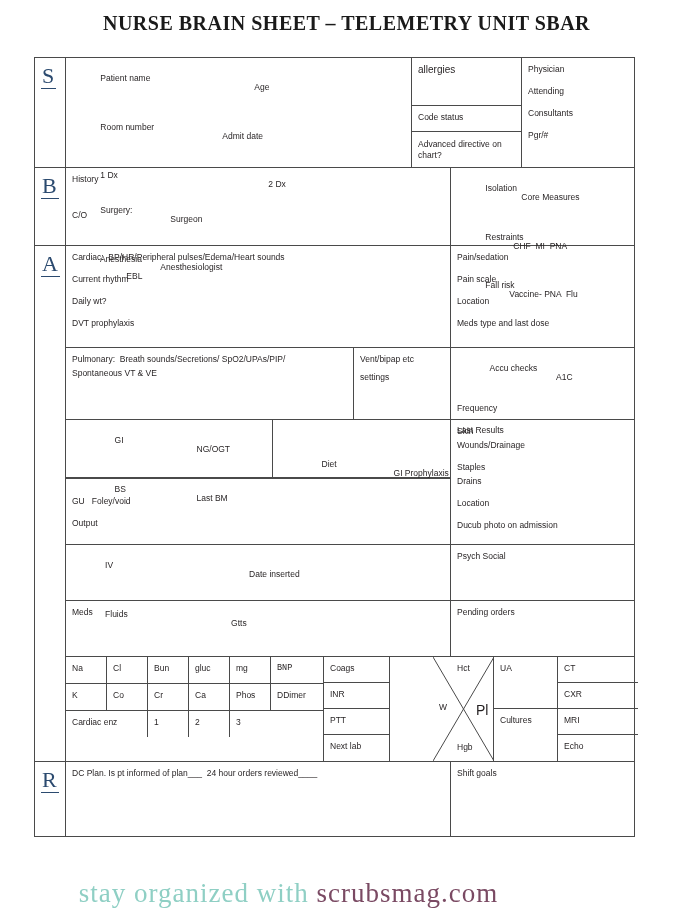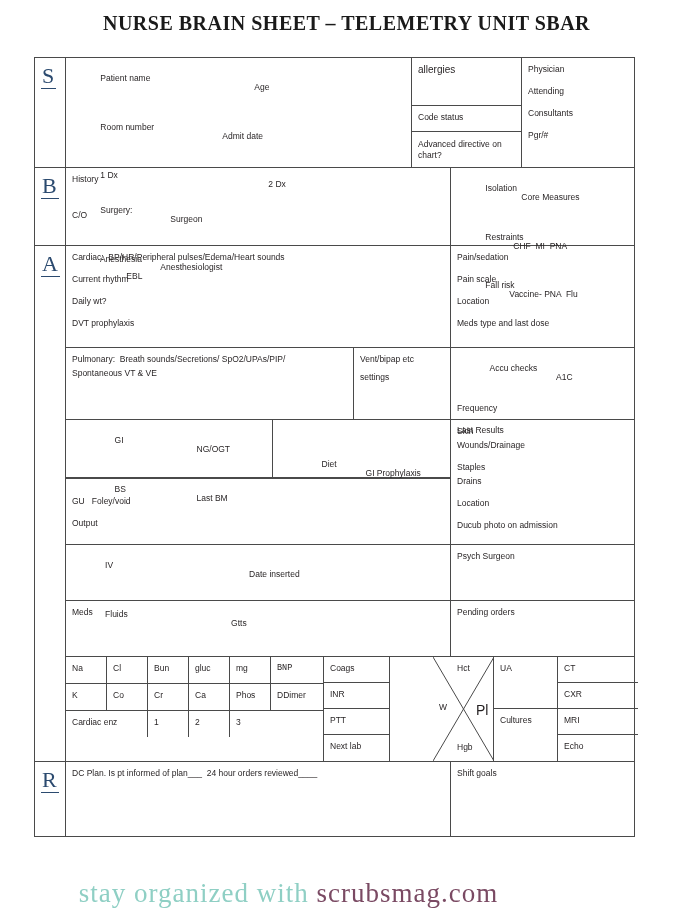--- a/index.html
+++ b/index.html
@@ -280,21 +280,21 @@
                   <span style="margin-left:82px;">NG/OGT</span>
                 </div>
                 <div class="ln">
                   <span>BS</span>
                   <span style="margin-left:82px;">Last BM</span>
                 </div>
               </div>
               <div class="cell gi-b nb" style="padding-top:31px;">
                 <div class="ln">
                   <span>Diet</span>
-                  <span style="margin-left:44px;">GI Prophylaxis</span>
+                  <span style="margin-left:72px;">GI Prophylaxis</span>
                 </div>
               </div>
             </div>
             <div class="row last" style="height:66px;border-top:1px solid #4a4a4a;align-items:center;">
               <div class="cell nb" style="width:385px;flex:0 0 385px;">
                 <div class="ln">GU   Foley/void</div>
                 <div class="ln">Output</div>
               </div>
             </div>
           </div>
@@ -313,21 +313,21 @@
             <div class="ln">
               <span>IV</span>
               <span style="margin-left:144px;">Date inserted</span>
             </div>
             <div class="ln">
               <span>Fluids</span>
               <span style="margin-left:126px;">Gtts</span>
             </div>
           </div>
           <div class="cell a-right nb">
-            <div class="ln">Psych Surgeon</div>
+            <div class="ln">Psych Social</div>
           </div>
         </div>
 
         <div class="row" style="height:56px;">
           <div class="cell a-left">
             <div class="ln">Meds</div>
           </div>
           <div class="cell a-right nb">
             <div class="ln">Pending orders</div>
           </div>

